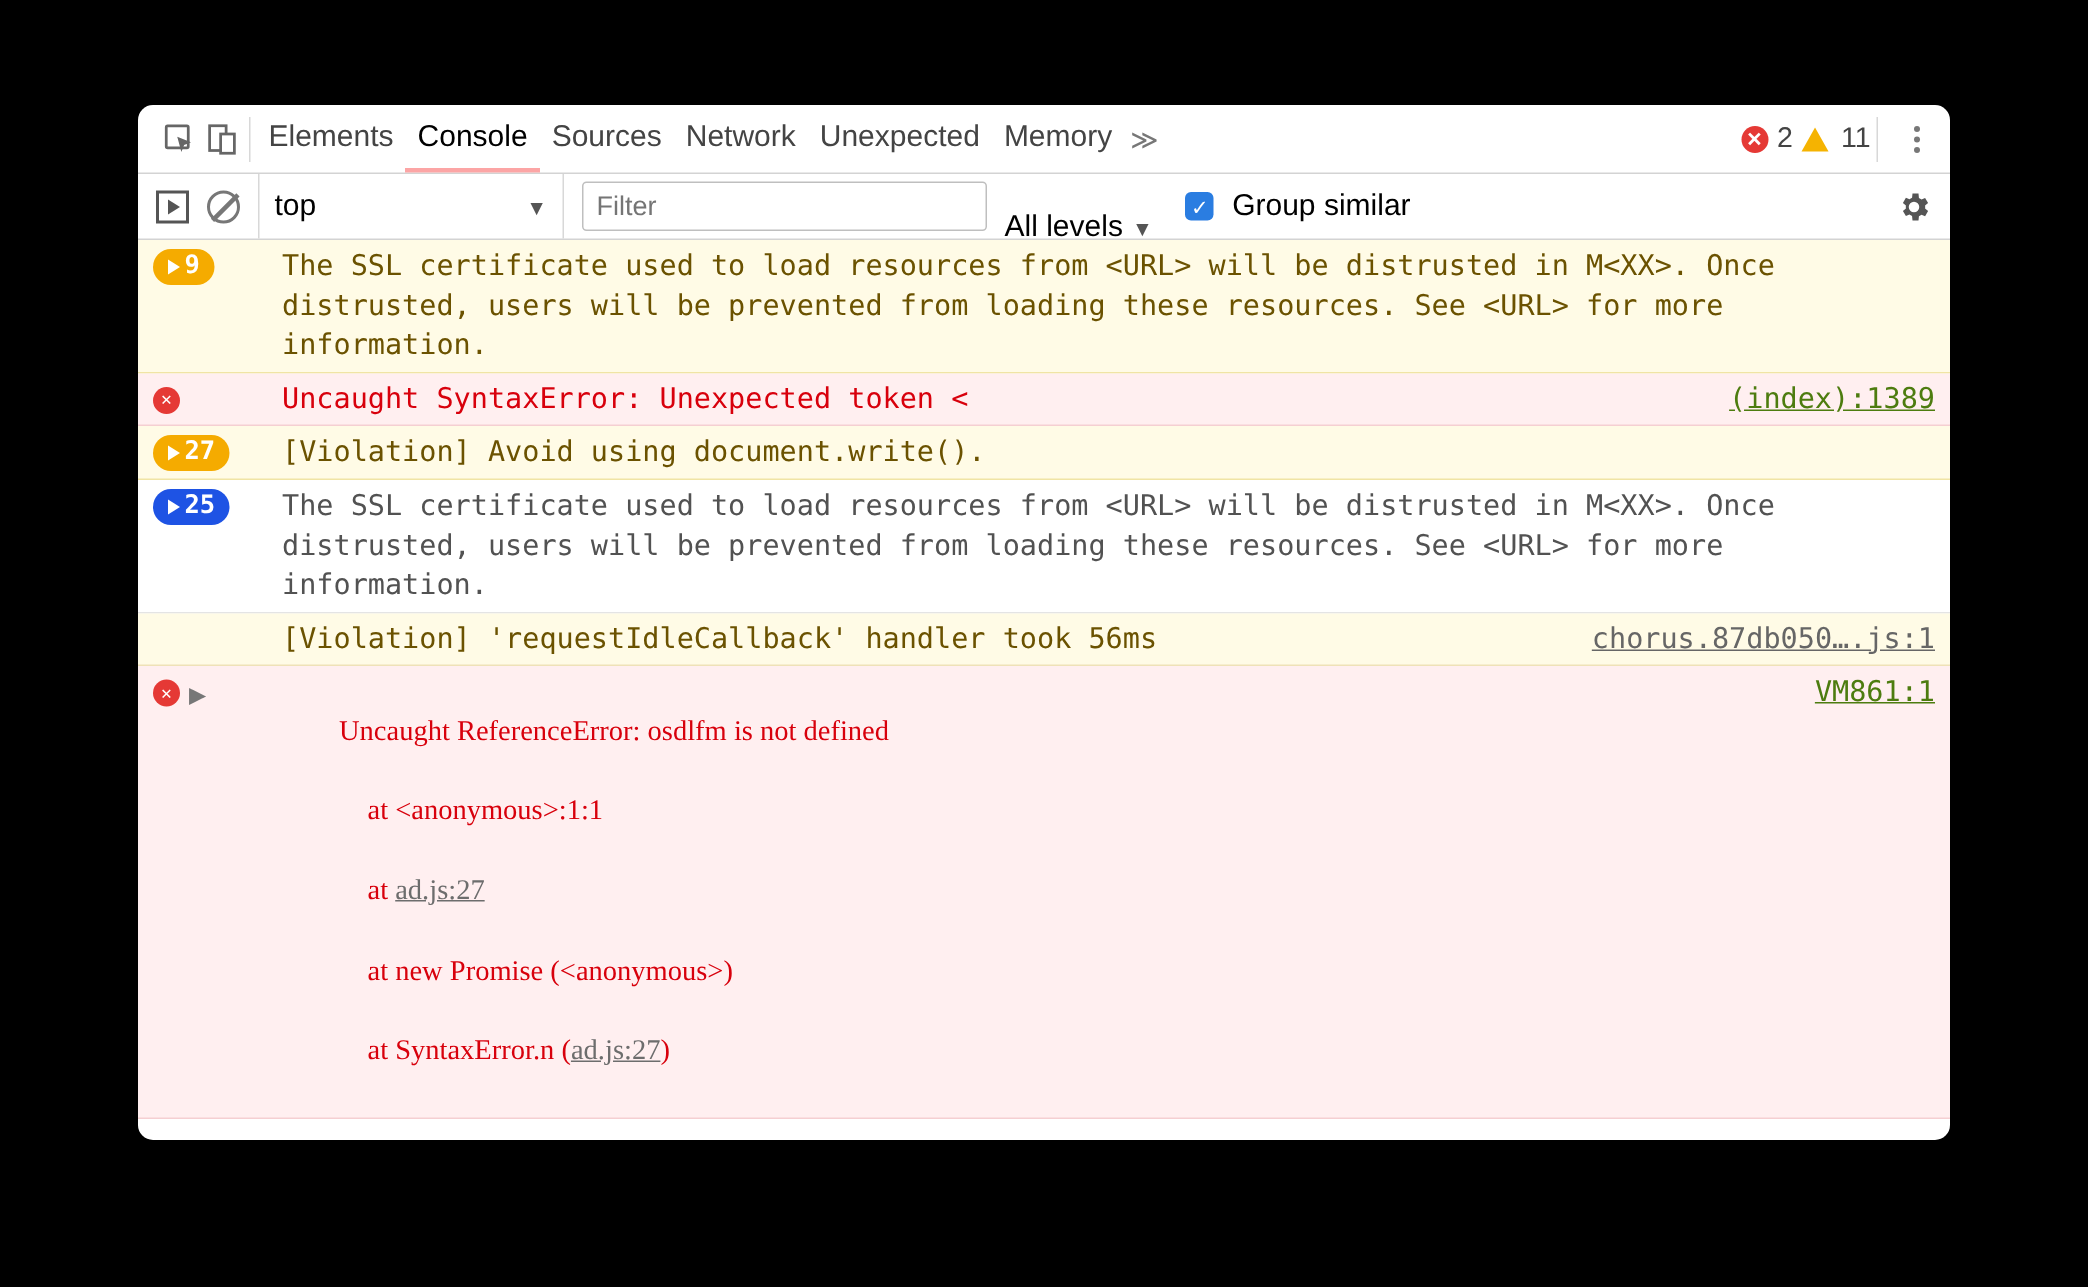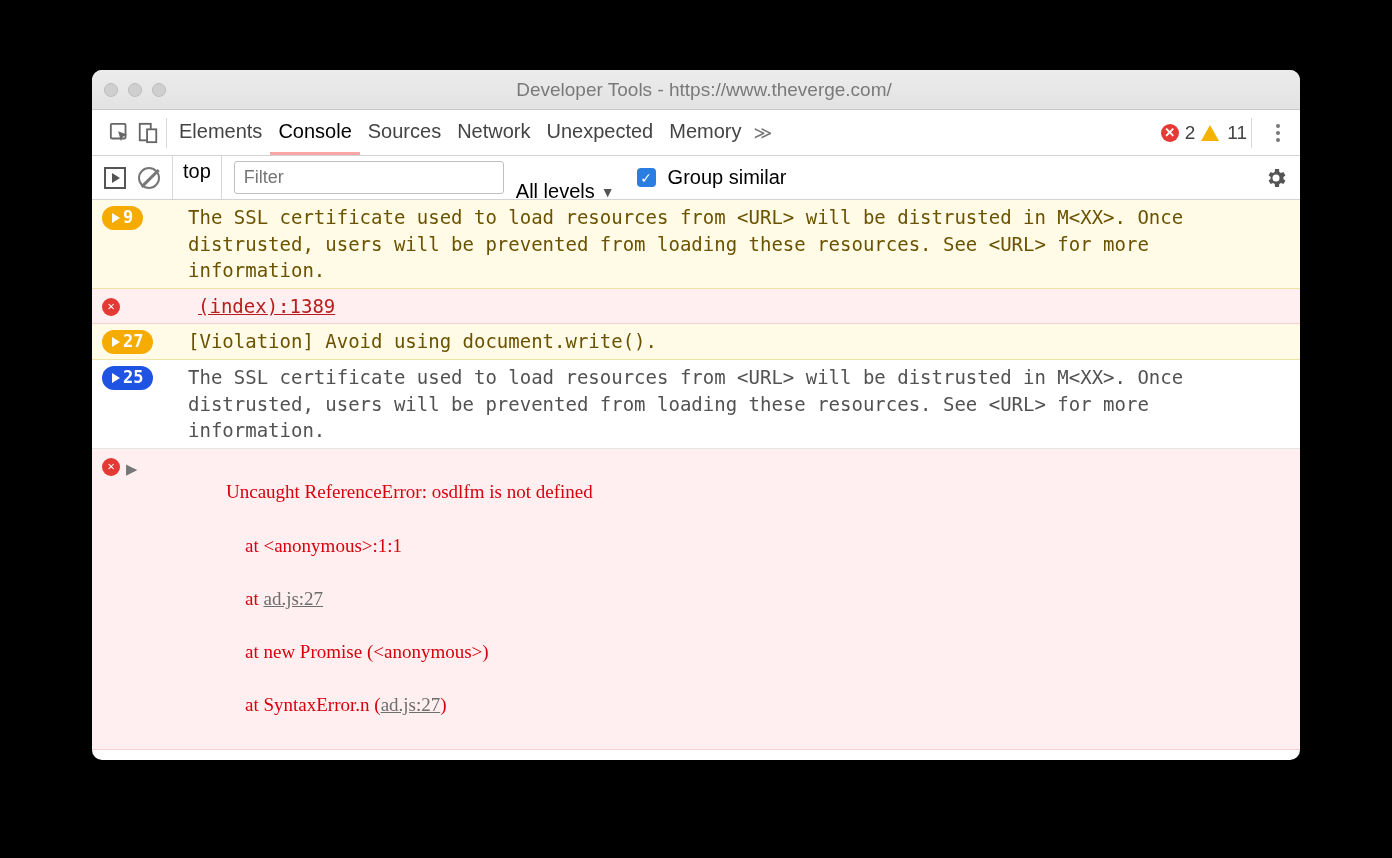--- a/index.html
+++ b/index.html
@@ -73,21 +73,21 @@
     display: flex;
     align-items: center;
     padding: 0 12px;
     gap: 12px;
     font-size: 20px;
   }
   .sq-icon { width:22px; height:22px; border:2px solid #555; display:flex; align-items:center; justify-content:center; color:#555; }
   .sq-icon .tri-play { width:0;height:0;border-top:5px solid transparent;border-bottom:5px solid transparent;border-left:8px solid #555; margin-left:2px;}
   .noentry { width:22px; height:22px; border:2.5px solid #777; border-radius:50%; position:relative; }
   .noentry::after { content:""; position:absolute; left:-2px; top:8px; width:24px; height:2.5px; background:#777; transform:rotate(-45deg); }
-  .context-sel { display:flex; align-items:center; gap: 140px; padding: 4px 10px; border-left:1px solid #d8d8d8; border-right:1px solid #d8d8d8; height:100%;flex-direction:column; }
+  .context-sel { display:flex; align-items:center; gap: 140px; padding: 4px 10px; border-left:1px solid #d8d8d8; border-right:1px solid #d8d8d8; height:100%; }
   .context-sel .carrot { font-size:14px; color:#555; }
   .filter-input {
     width: 270px; padding: 5px 9px; font-size: 18px;
     border: 1px solid #bfbfbf; border-radius: 3px; color:#888;
     background:#fff;
   }
   .levels { display:flex; align-items:center; gap:6px;margin-top:28px; }
   .levels .carrot { font-size:14px; color:#555; }
   .chk { width:19px; height:19px; border-radius:4px; background:#2a7de1; display:inline-flex; align-items:center; justify-content:center; color:#fff; font-size:14px; margin-left:10px; }
   .spacer { flex:1; }
@@ -99,39 +99,31 @@
   .row.error  { background:#ffeff0; color:#d8000c; border-bottom-color:#f5cfd2; }
   .row.info   { background:#ffffff; color:#525252; border-bottom-color:#e4e4e4; }
   .row.verbose{ background:#fffbe6; color:#6b5200; }
   .gutter { width:86px; flex-shrink:0; display:flex; align-items:flex-start; justify-content:flex-start; padding-top:2px; }
   .pill { display:inline-flex; align-items:center; gap:3px; height:24px; padding:0 10px; border-radius:12px; color:#fff; font-weight:700; font-size:17px; }
   .pill .pl-tri { width:0;height:0;border-top:5px solid transparent;border-bottom:5px solid transparent;border-left:8px solid #fff; }
   .pill.orange { background:#f5ab00; }
   .pill.blue   { background:#1e53e4; }
   .msg { flex:1; white-space:pre-wrap; word-break:break-word; }
   .src { color:#666; text-decoration: underline; flex-shrink:0; margin-left:10px; }
-  .row.error .src { color:#b91c1c; }
+  .row.error .src { color:#4d7c0f; }
   .err-ico { width:18px;height:18px;border-radius:50%;background:#e53935; color:#fff; display:inline-flex;align-items:center;justify-content:center; font-size:12px; font-weight:bold; margin-right:6px; margin-top:3px;}
   .expand-tri { color:#777; margin-right:4px; display:inline-block; }
   .stack { color:#d8000c;font-family:Liberation Serif, serif; }
   .stack .file { text-decoration:underline; color:#6d6d6d;}
 </style>
 </head>
 <body>
 
 <div class="window">
 
-  <div class="titlebar">
-    <div class="traffic">
-      <div class="tl-dot"></div>
-      <div class="tl-dot"></div>
-      <div class="tl-dot"></div>
-    </div>
-    <div class="title-text">Developer Tools - https://www.theverge.com/</div>
-  </div>
 
   <div class="tabs">
     <div class="tool-icon">
       <svg viewBox="0 0 24 24" fill="none" stroke="#666" stroke-width="2">
           <rect x="2" y="2" width="16" height="16" rx="1"></rect>
           <path d="M10 10 L20 14 L15 16 L13 21 Z" fill="#666" stroke="none"></path>
         </svg>
     </div>
     <div class="tool-icon">
       <svg viewBox="0 0 24 24" fill="none" stroke="#666" stroke-width="2">
@@ -195,20 +187,21 @@
             <span>9</span>
           </span>
         </div>
       <div class="msg">The SSL certificate used to load resources from &lt;URL&gt; will be distrusted in M&lt;XX&gt;. Once distrusted, users will be prevented from loading these resources. See &lt;URL&gt; for more information.</div>
     </div>
 
     <div class="row error">
       <div class="gutter">
           <span class="err-ico">✕</span>
         </div>
+      <div class="msg">Uncaught SyntaxError: Unexpected token &lt;</div>
       <a class="src">(index):1389</a>
     </div>
 
     <div class="row warn">
       <div class="gutter">
           <span class="pill orange">
             <span class="pl-tri"></span>
             <span>27</span>
           </span>
         </div>
@@ -218,30 +211,36 @@
     <div class="row info">
       <div class="gutter">
           <span class="pill blue">
             <span class="pl-tri"></span>
             <span>25</span>
           </span>
         </div>
       <div class="msg">The SSL certificate used to load resources from &lt;URL&gt; will be distrusted in M&lt;XX&gt;. Once distrusted, users will be prevented from loading these resources. See &lt;URL&gt; for more information.</div>
     </div>
 
+    <div class="row verbose">
+      <div class="gutter"></div>
+      <div class="msg" style="padding-left:0px">[Violation] 'requestIdleCallback' handler took 56ms</div>
+      <a class="src">chorus.87db050….js:1</a>
+    </div>
 
     <div class="row error">
       <div class="gutter">
           <span class="err-ico">✕</span>
           <span class="expand-tri">▶</span>
         </div>
       <div class="msg stack">
         <span>Uncaught ReferenceError: osdlfm is not defined</span><br>
         &nbsp;&nbsp;&nbsp;&nbsp;<span>at </span><span>&lt;anonymous&gt;:1:1</span><br>
         &nbsp;&nbsp;&nbsp;&nbsp;<span>at </span><span class="file">ad.js:27</span><br>
         &nbsp;&nbsp;&nbsp;&nbsp;<span>at </span><span>new Promise (&lt;anonymous&gt;)</span><br>
         &nbsp;&nbsp;&nbsp;&nbsp;<span>at </span><span>SyntaxError.n (</span><span class="file">ad.js:27</span><span>)</span>
       </div>
+      <a class="src">VM861:1</a>
     </div>
 
   </div>
 
 </div>
 
 </body></html>

